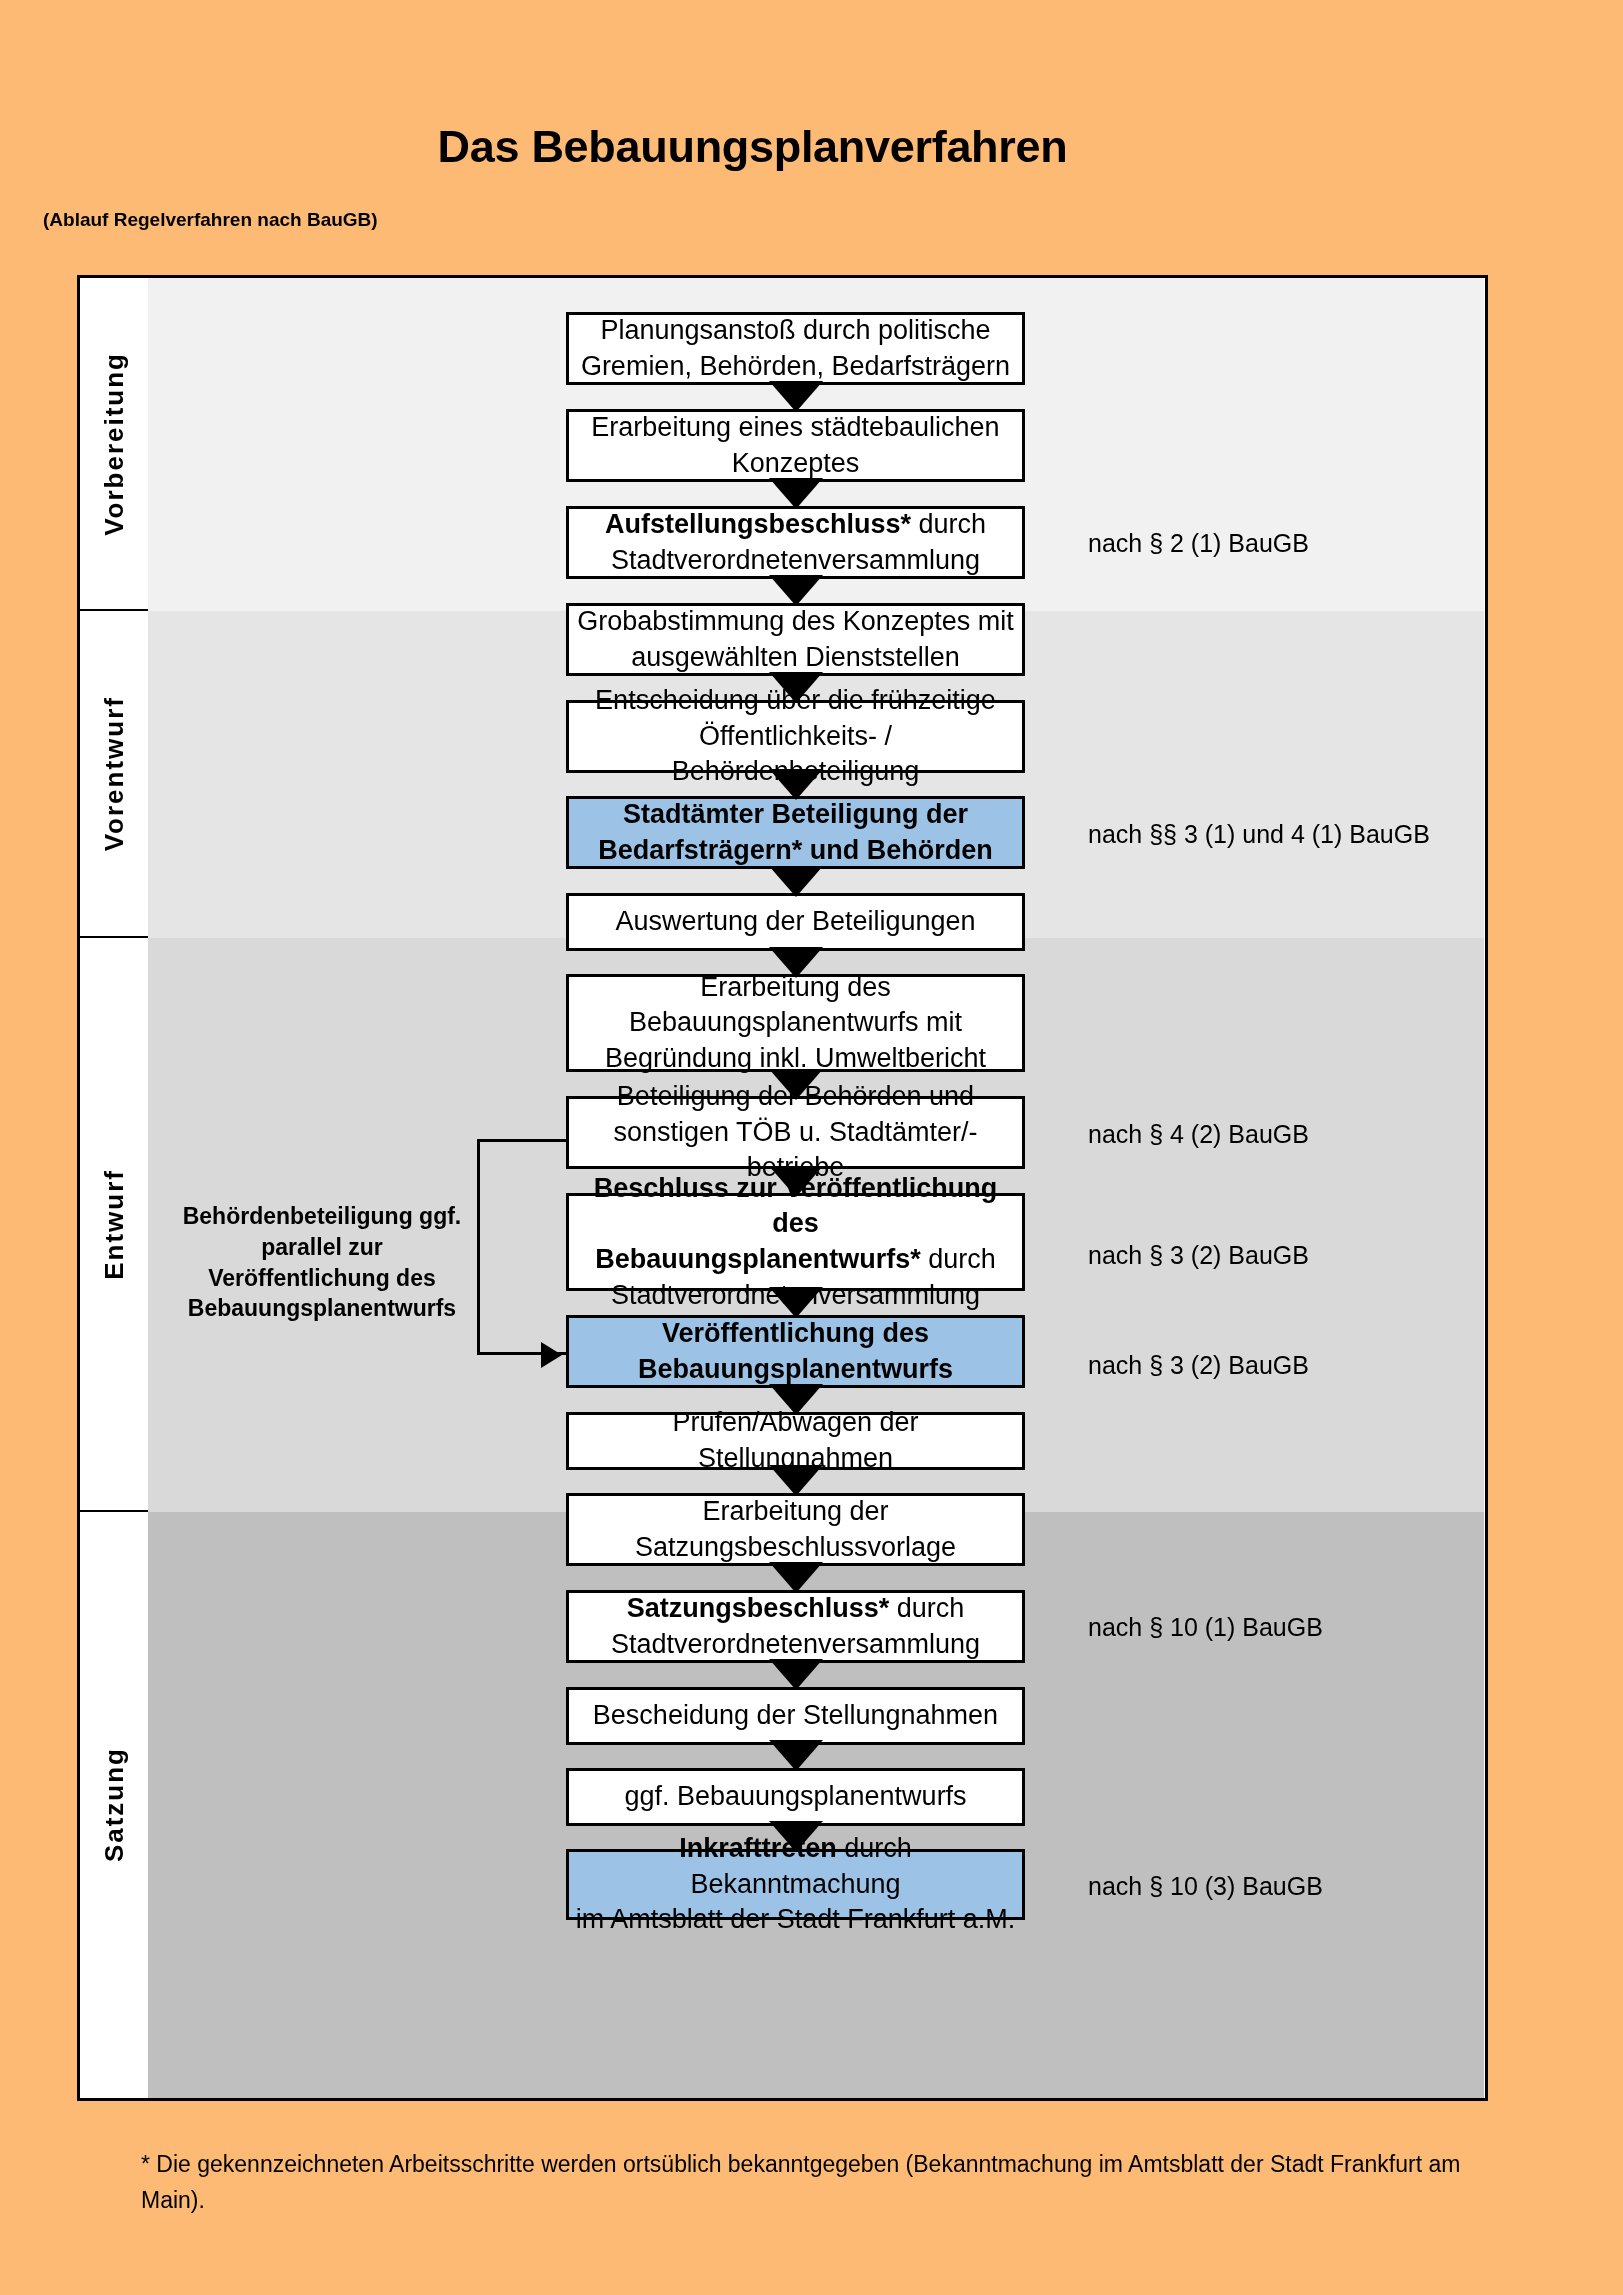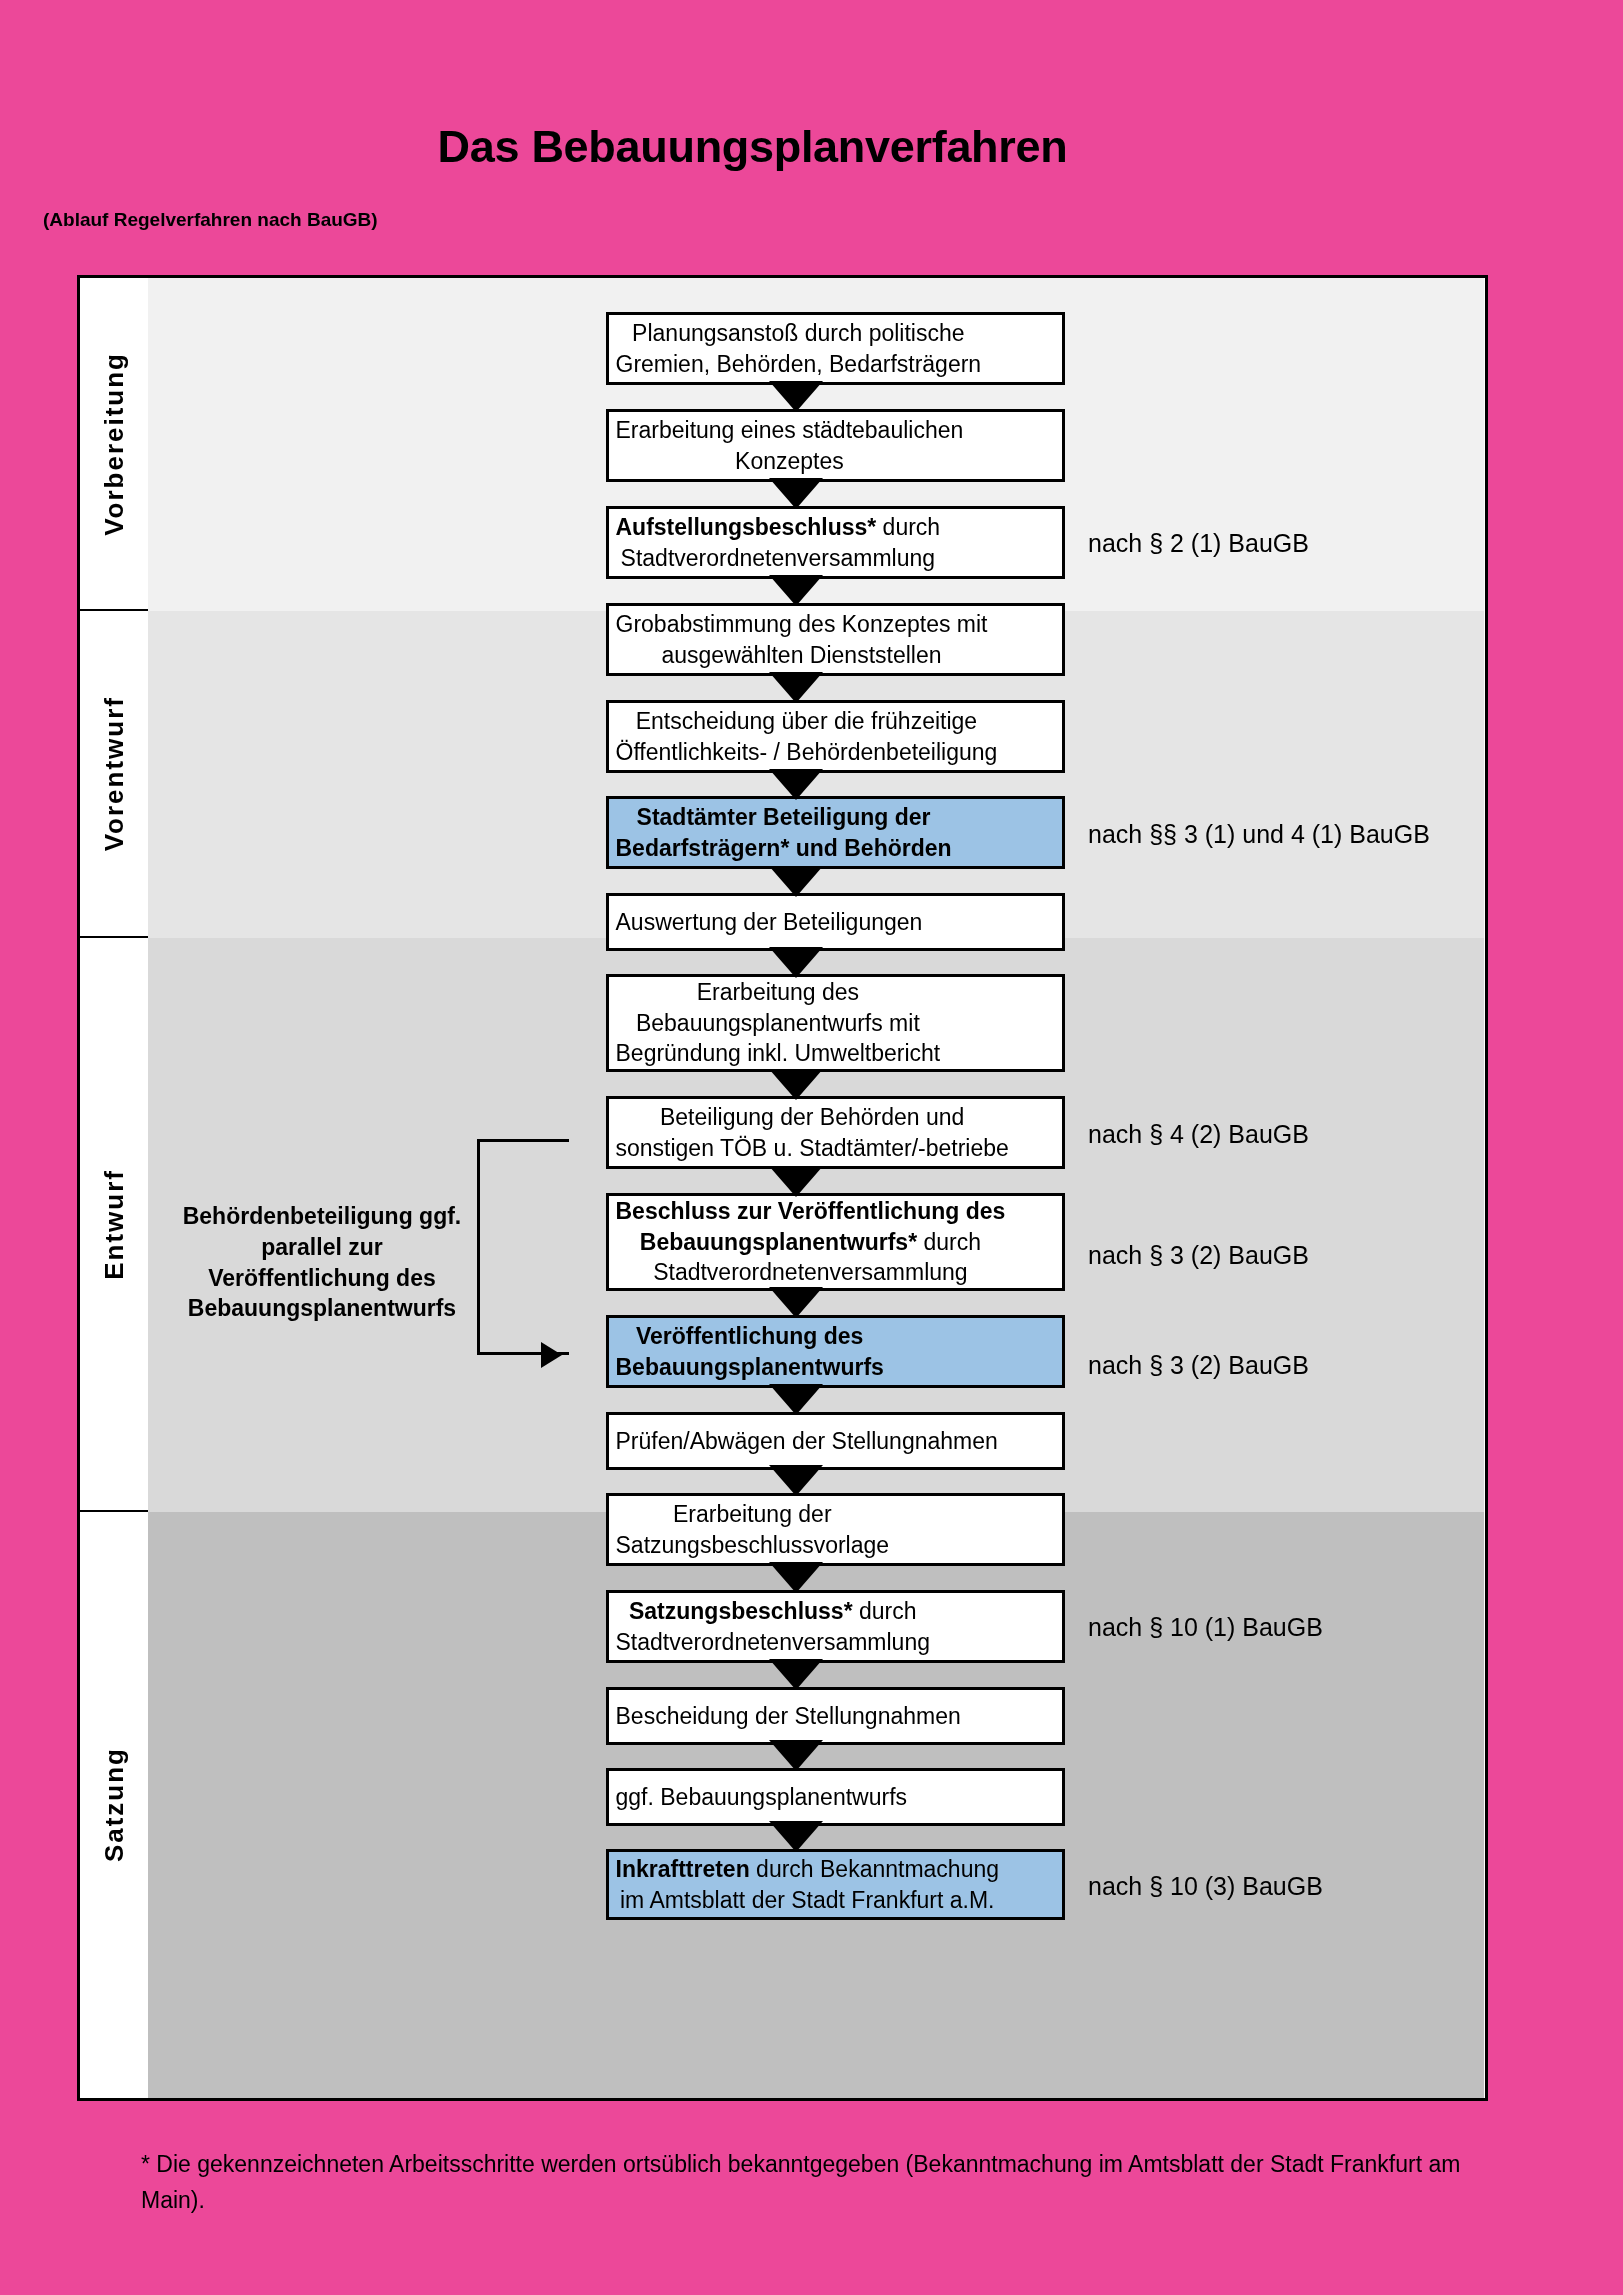--- a/index.html
+++ b/index.html
@@ -6,21 +6,21 @@
   html, body {
     width: 1623px;
     height: 2295px;
     background: #ffffff;
     font-family: "Liberation Sans", sans-serif;
   }
   .page {
     position: relative;
     width: 1623px;
     height: 2295px;
-    background: #ec4899;
+    background: #fdba74;
     overflow: hidden;
   }
 
   
   .title {
     position: absolute;
     left: 0; top: 121px;
     width: 1505px;
     text-align: center;
     font-size: 45px;
@@ -85,26 +85,26 @@
     width: 1336px;
   }
 
   
   .pbox {
     position: absolute;
     border: 3.3px solid #000;
     background: #ffffff;
     display: flex;
     align-items: center;
+    justify-content: center;
     text-align: center;
-    font-size: 23px;
+    font-size: 27px;
     line-height: 1.32;
     color: #000;
     padding: 2.6px 6.5px;
-    margin-left: 40px;
   }
   .pbox.blue { background: #9CC3E5; }
   .pbox .ln { display: block; }
   .pbox b { font-weight: bold; }
 
   
   .arrow {
     position: absolute;
     width: 0; height: 0;
     border-left: 27.5px solid transparent;

